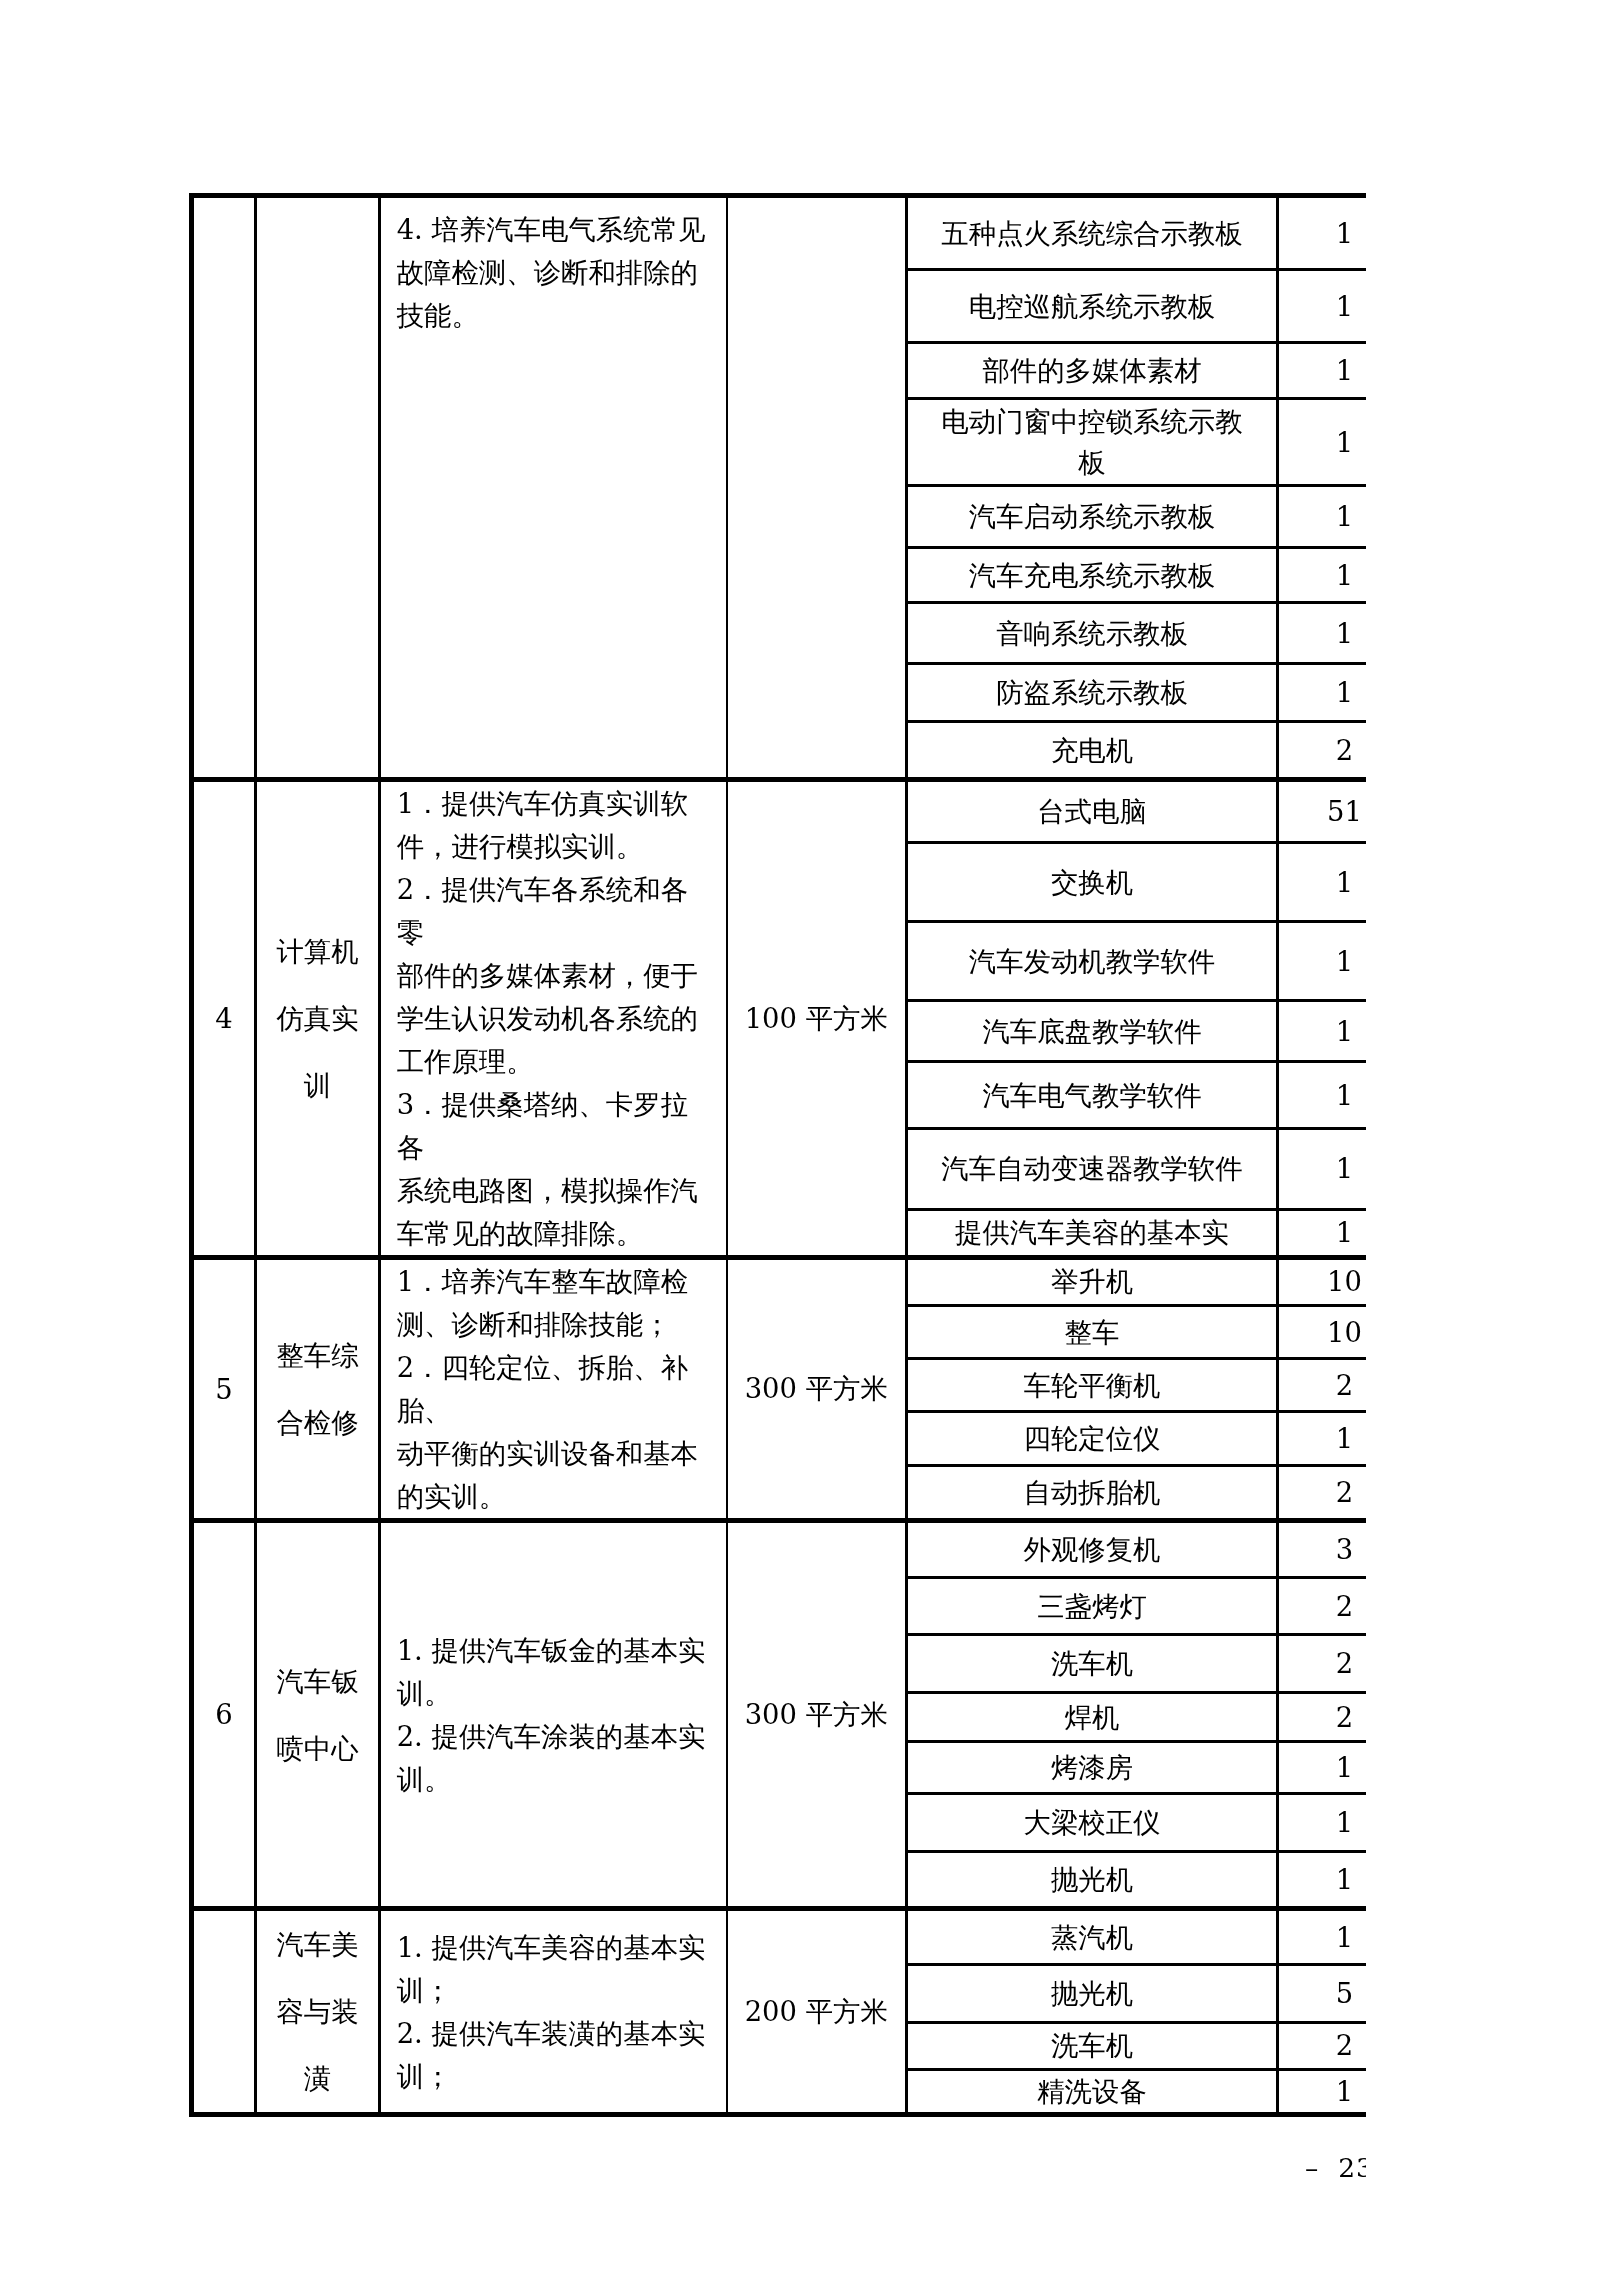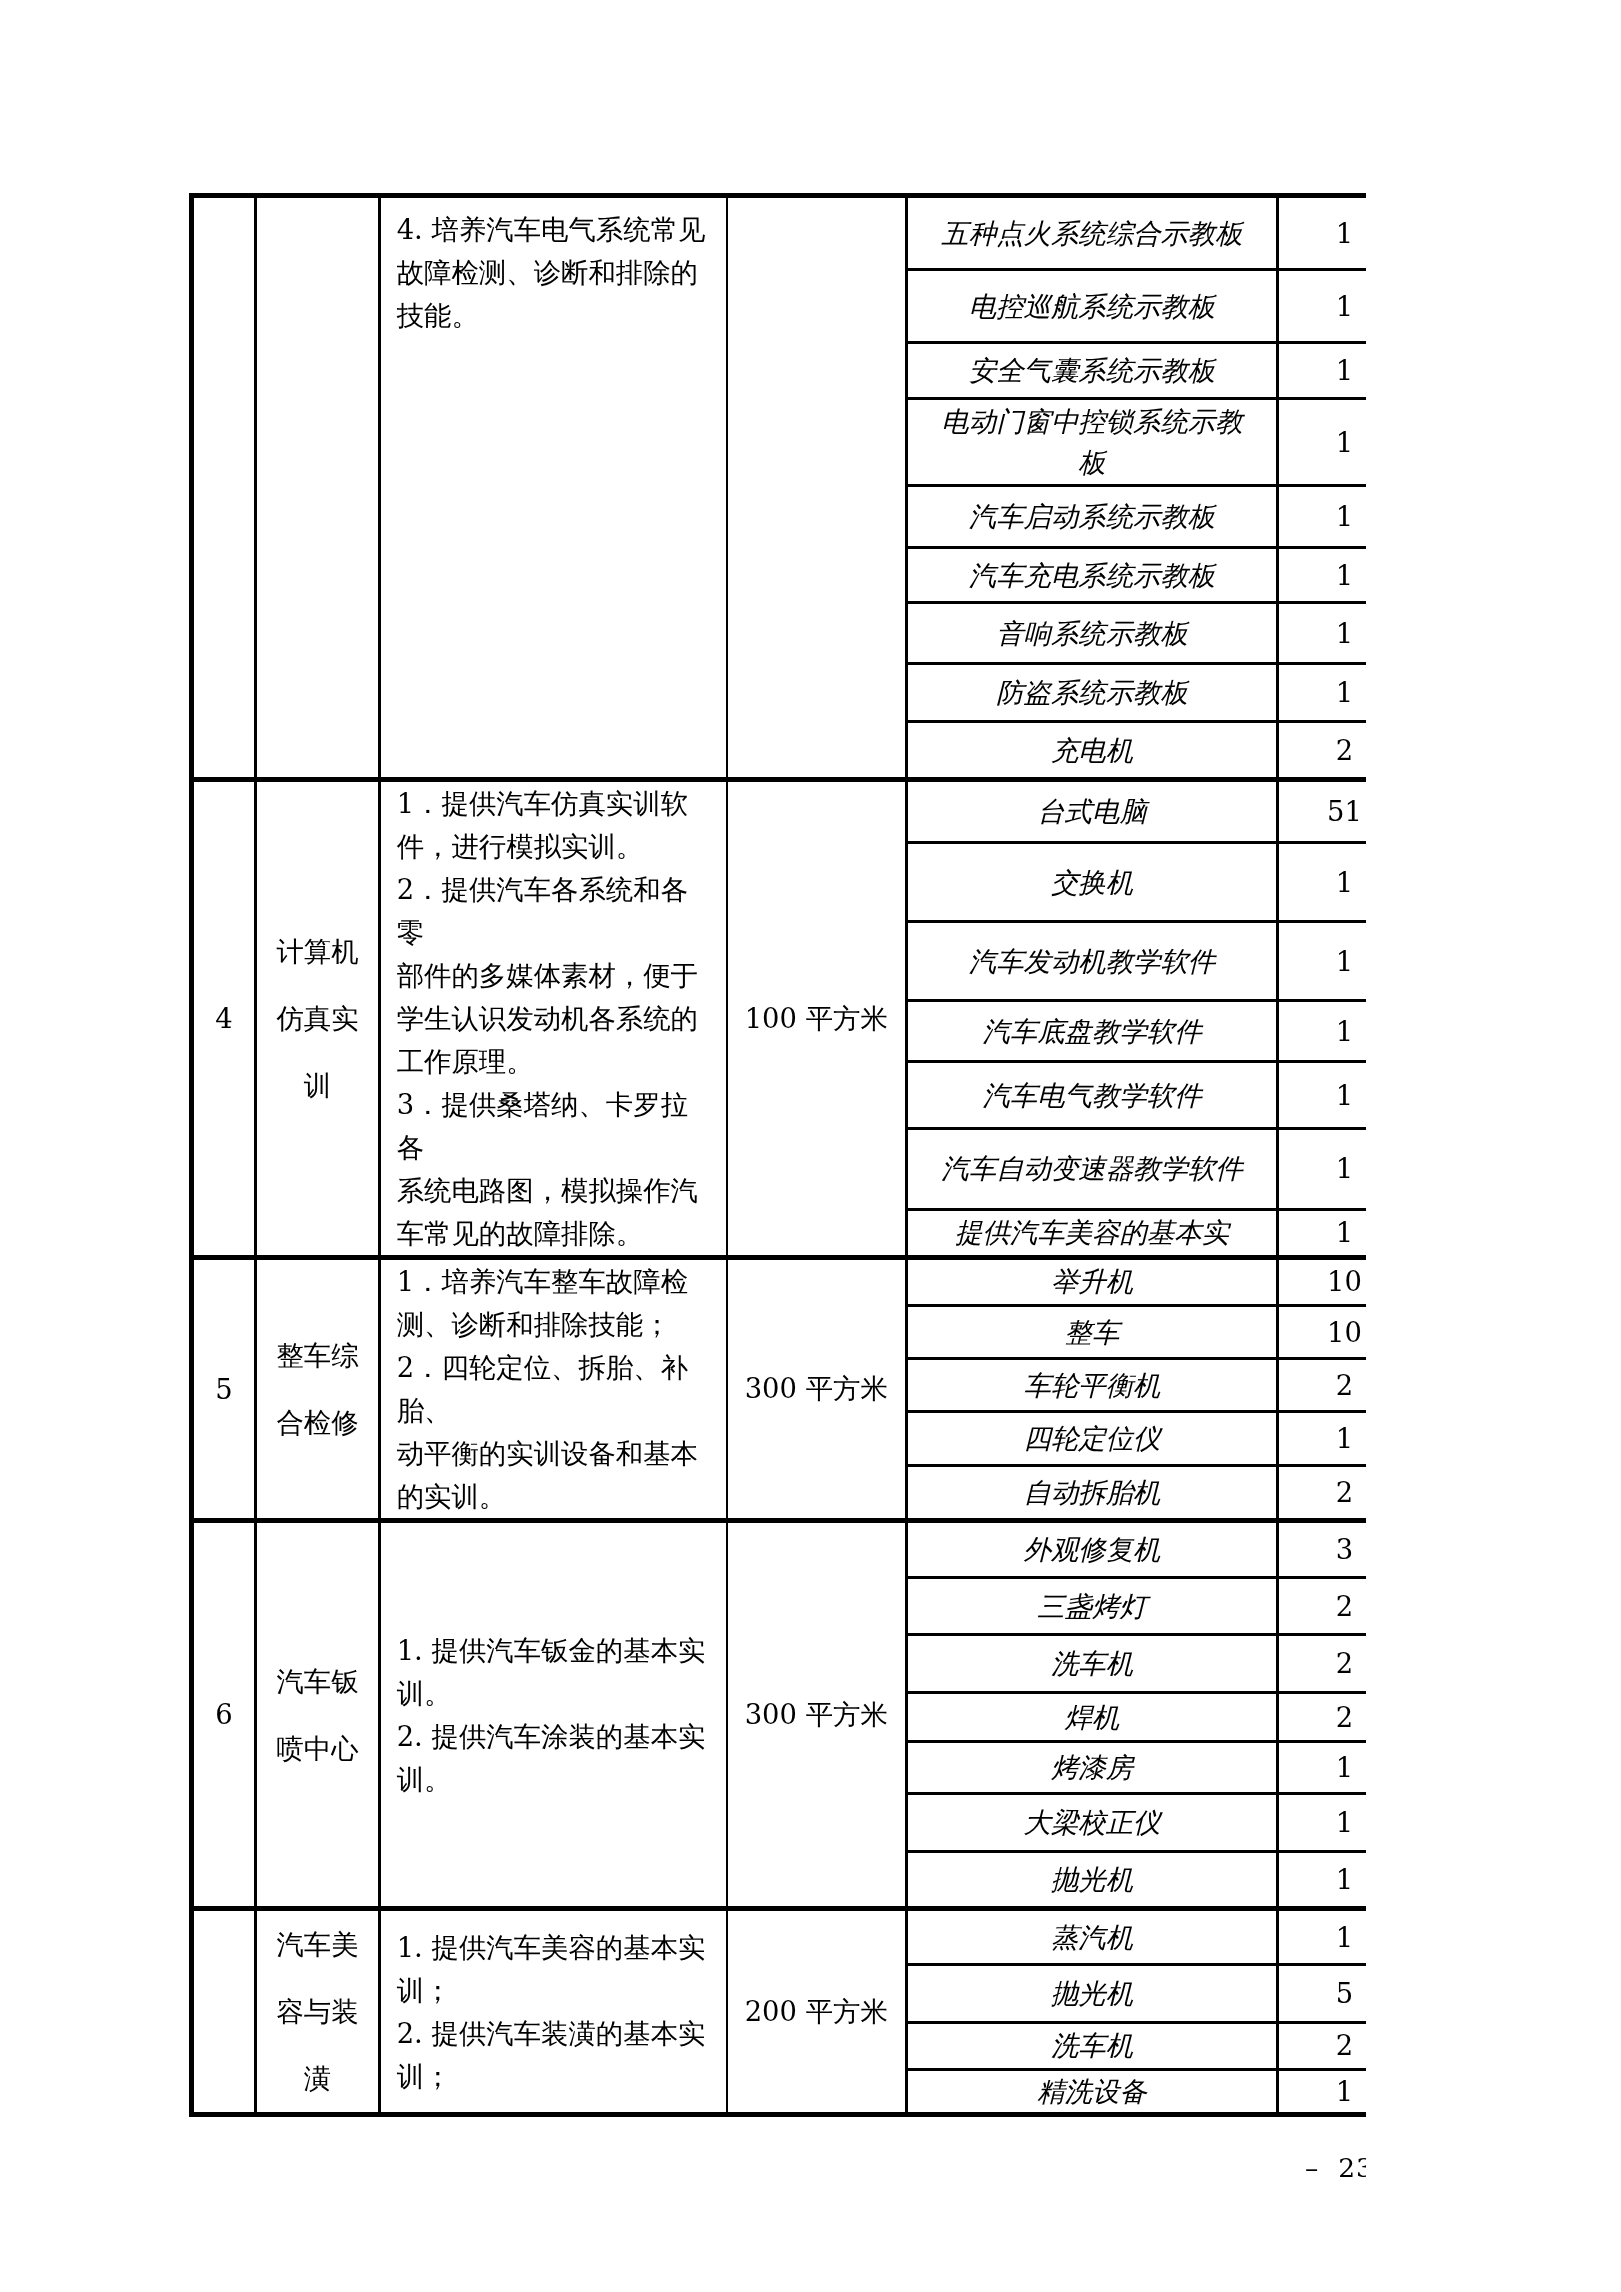--- a/index.html
+++ b/index.html
@@ -42,21 +42,20 @@
   }
   td.col-desc.top{vertical-align:top;padding-top:9.8px;}
   td.col-area{
     border-left-width:2px;
     white-space:nowrap;
   }
   td.col-equip{
     white-space:pre-line;
     line-height:41px;
     padding:0 17.6px;
-    font-style:italic;
   }
   td.col-qty{}
   tr.sec-start > td{border-top-width:5.9px;}
 
   .page-number{
     position:absolute;
     left:1268px;top:2152px;
     width:176px;
     text-align:center;
     font-size:26.5px;
@@ -88,21 +87,21 @@
 技能。</td>
       <td class="col-area" rowspan="9"></td>
       <td class="col-equip">五种点火系统综合示教板</td>
       <td class="col-qty">1</td>
     </tr>
     <tr style="height:73px">
       <td class="col-equip">电控巡航系统示教板</td>
       <td class="col-qty">1</td>
     </tr>
     <tr style="height:56px">
-      <td class="col-equip">安全气囊系统示教板</td>
+      <td class="col-equip">部件的多媒体素材</td>
       <td class="col-qty">1</td>
     </tr>
     <tr style="height:87px">
       <td class="col-equip">电动门窗中控锁系统示教
 板</td>
       <td class="col-qty">1</td>
     </tr>
     <tr style="height:62px">
       <td class="col-equip">汽车启动系统示教板</td>
       <td class="col-qty">1</td>

